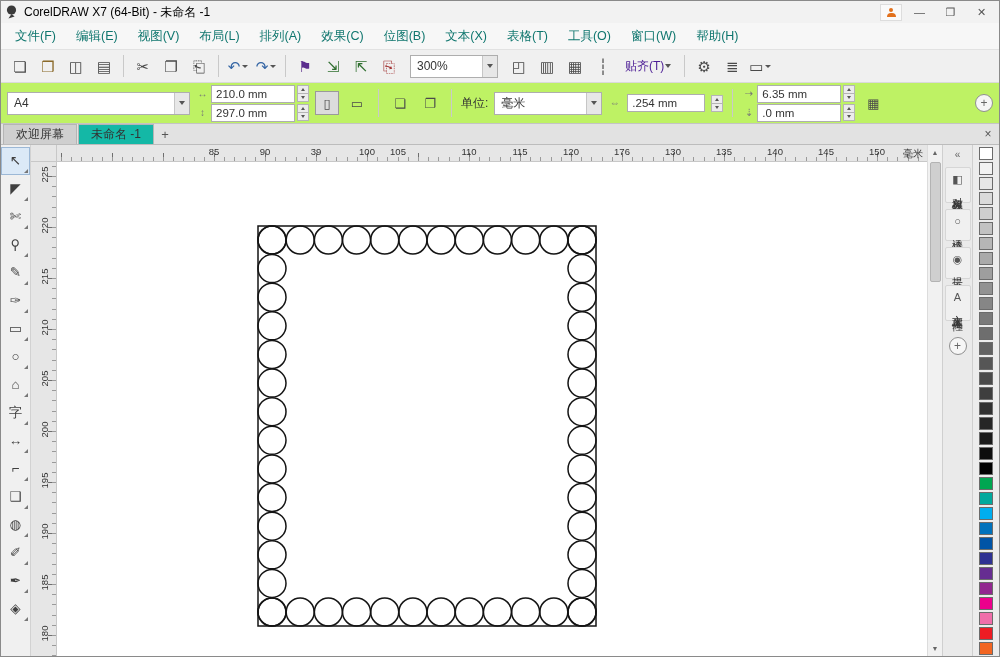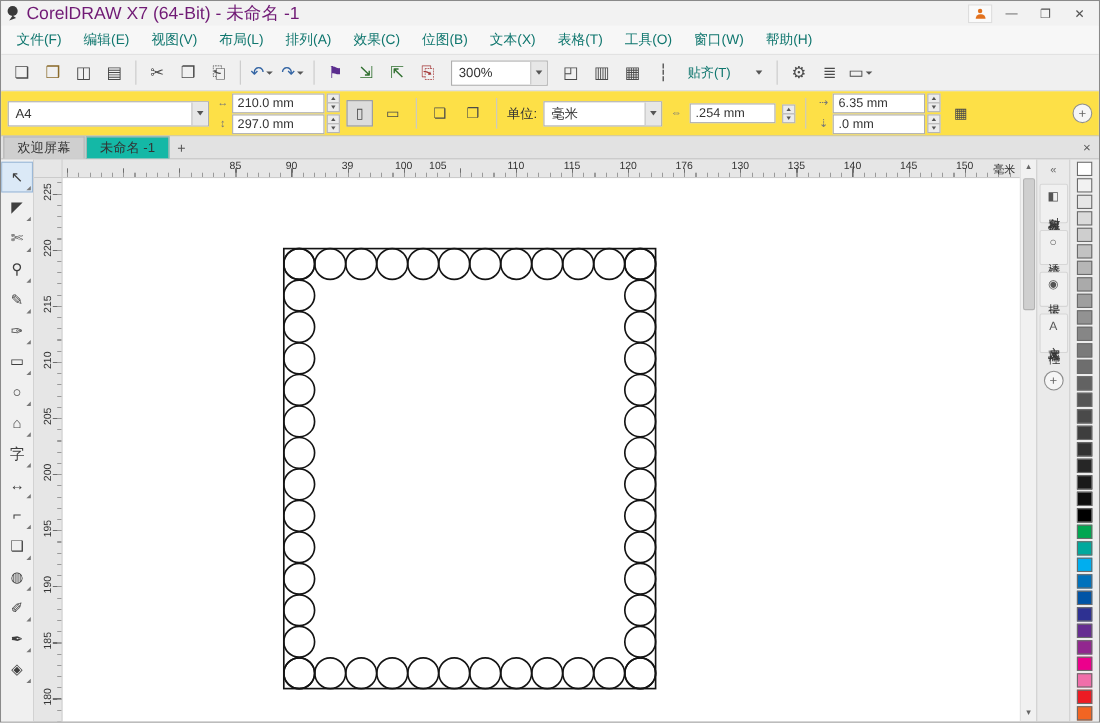--- a/index.html
+++ b/index.html
@@ -3,47 +3,47 @@
 <meta charset="utf-8">
 <style>
 *{box-sizing:border-box;margin:0;padding:0}
 html,body{width:1000px;height:657px;overflow:hidden}
 body{font-family:"Liberation Sans","DejaVu Sans",sans-serif;font-size:12px;color:#333;background:#fff}
 .app{width:1000px;height:657px;border:1px solid #8a8a8a;background:#ececec;display:flex;flex-direction:column;overflow:hidden}
 
 
 .titlebar{height:22px;background:#f2f2f2;display:flex;align-items:center;gap:6px;padding:0 4px;flex:0 0 auto}
 .app-logo{display:flex;align-items:center}
-.title{font-size:16px;color:#701a75;white-space:nowrap}
+.title{font-size:12px;color:#000000;white-space:nowrap}
 .win-btns{margin-left:auto;display:flex;align-items:center;gap:4px}
 .account{width:22px;height:17px;background:#fafafa;border:1px solid #ddd;display:flex;align-items:center;justify-content:center}
 .person{width:9px;height:9px;position:relative;display:block}
 .person::before{content:"";position:absolute;top:0;left:2.5px;width:4px;height:4px;border-radius:50%;background:#e2711d}
 .person::after{content:"";position:absolute;bottom:0;left:0;width:9px;height:4px;border-radius:4px 4px 0 0;background:#e2711d}
 .win-btn{width:27px;height:18px;display:flex;align-items:center;justify-content:center;font-size:11px;color:#555}
 
 
 .menubar{height:27px;background:#f7f7f7;border-bottom:1px solid #e2e2e2;display:flex;align-items:stretch;padding-left:4px;flex:0 0 auto}
 .menu-item{display:flex;align-items:center;padding:0 10px;font-size:12.5px;color:#0f766e;white-space:nowrap}
 
 
 .toolbar{height:33px;background:#f0f0f0;border-bottom:1px solid #dadada;display:flex;align-items:center;gap:2px;padding:0 6px;flex:0 0 auto}
 .tb-btn{min-width:26px;height:26px;display:flex;align-items:center;justify-content:center;border-radius:2px;color:#4a4a4a}
 .tb-btn .glyph{font-size:15px;line-height:1}
 .tb-sep{width:1px;height:22px;background:#c9c9c9;margin:0 4px}
-.tb-text-btn{display:flex;align-items:center;gap:23px;height:24px;padding:0 7px;font-size:12px;color:#0f766e;white-space:nowrap}
+.tb-text-btn{display:flex;align-items:center;gap:1px;height:24px;padding:0 7px;font-size:12px;color:#4c1d95;white-space:nowrap}
 .chev-i{display:inline-block;width:0;height:0;border-left:3.5px solid transparent;border-right:3.5px solid transparent;border-top:4px solid #555}
 .chev-i.small{border-left-width:3px;border-right-width:3px;border-top-width:3.5px;margin-left:2px}
 .combo{height:23px;background:#fff;border:1px solid #aeaeae;display:flex;align-items:center;overflow:hidden}
 .combo .val{padding:0 6px;flex:1;font-size:12px;white-space:nowrap;overflow:hidden}
 .combo .chev{width:15px;align-self:stretch;display:flex;align-items:center;justify-content:center;background:#e7e7e7;border-left:1px solid #c6c6c6}
 .zoom-combo{width:88px;margin:0 6px}
 
 
-.propbar{height:41px;background:#fde047;border-bottom:1px solid #c4c4c4;display:flex;align-items:center;gap:6px;padding:0 6px;flex:0 0 auto}
+.propbar{height:41px;background:#bef264;border-bottom:1px solid #c4c4c4;display:flex;align-items:center;gap:6px;padding:0 6px;flex:0 0 auto}
 .preset-combo{width:183px}
 .stack{display:flex;flex-direction:column;gap:1px}
 .fieldrow{display:flex;align-items:center;gap:2px}
 .ficon{font-size:10px;color:#777;width:13px;text-align:center;line-height:1}
 .field{width:84px;height:18px;background:#fff;border:1px solid #aeaeae;display:flex;align-items:center;padding:0 4px;font-size:11.5px;white-space:nowrap;overflow:hidden}
 .nudge-field{width:78px}
 .spin{display:flex;flex-direction:column;width:12px;gap:0}
 .spin span{height:9px;background:#ececec;border:1px solid #b5b5b5;display:flex;align-items:center;justify-content:center}
 .spin span + span{margin-top:-1px}
 .spin span::after{content:"";width:0;height:0;border-left:2.5px solid transparent;border-right:2.5px solid transparent}

